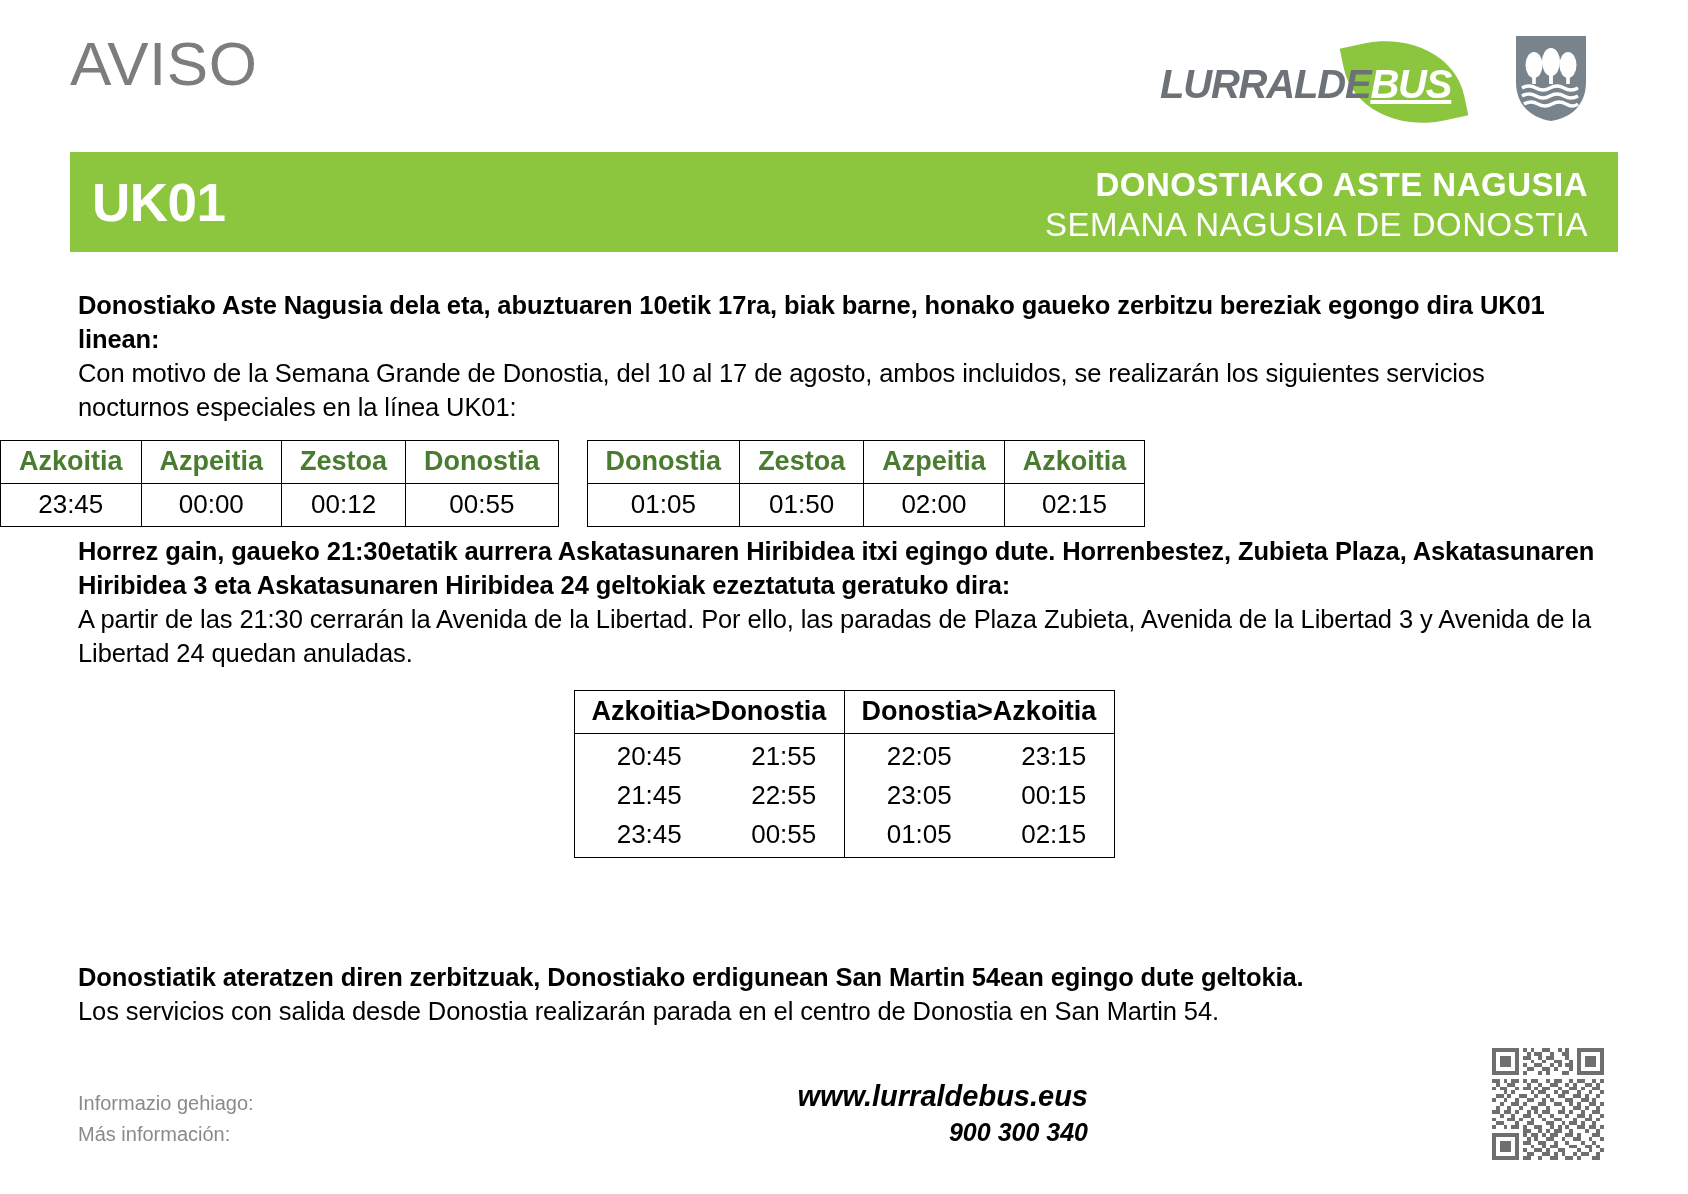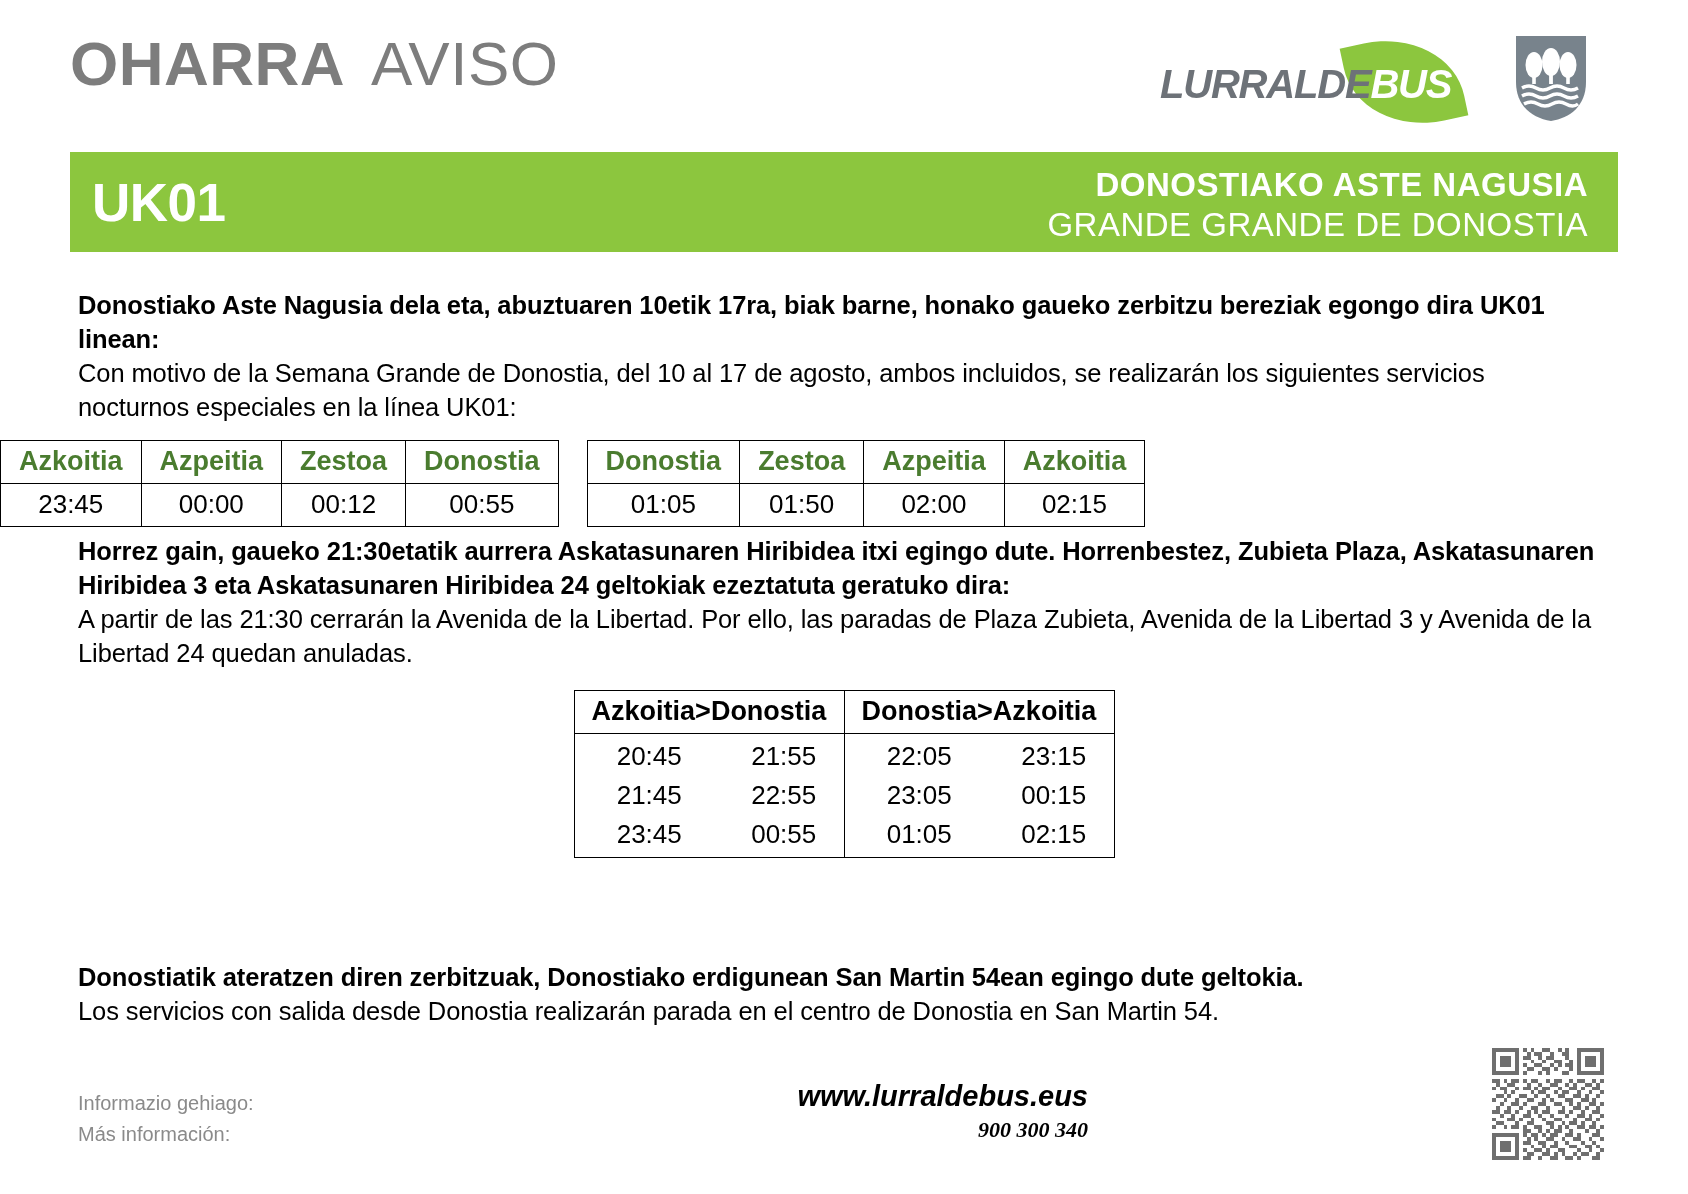--- a/index.html
+++ b/index.html
@@ -30,21 +30,21 @@
     background: #8cc63e;
     border-radius: 0 78% 0 78%;
     transform: rotate(-12deg);
   }
   .logo-text {
     position: absolute; left: 0; top: 26px;
     font-size: 40px; font-weight: 700; font-style: italic;
     letter-spacing: -1.2px; white-space: nowrap;
   }
   .logo-lurralde { color: #6d7278; }
-  .logo-bus { color: #ffffff; position: relative; z-index: 3; }
+  .logo-bus { color: #ffffff; position: relative; z-index: 3; text-decoration: underline; }
 
   
   .shield { position: absolute; left: 1512px; top: 32px; width: 78px; height: 92px; }
 
   
   .banner {
     position: absolute; left: 70px; top: 152px;
     width: 1548px; height: 100px;
     background: #8cc63e; color: #ffffff;
   }
@@ -107,32 +107,31 @@
   .foot-info {
     position: absolute; left: 78px; top: 28px;
     color: #8a8a8a; font-size: 20px; line-height: 1.55;
   }
   .foot-center {
     position: absolute; left: 568px; top: 18px; width: 520px;
     text-align: right; color: #000000;
     font-style: italic; font-weight: 700;
   }
   .foot-web { font-size: 29px; line-height: 1.3; }
-  .foot-tel { font-size: 22px; line-height: 1.3; font-family: Liberation Serif, serif; }
+  .foot-tel { font-size: 25px; line-height: 1.3; }
 
   .qr { position: absolute; left: 1492px; top: 1048px; width: 112px; height: 112px; }
 </style>
 </head>
 <body>
 
 <div class="page">
 
   <div class="header">
     <div class="title-wrap">
-      <span class="title-eu">OHARRA</span>
       <span class="title-es">AVISO</span>
     </div>
 
     <div class="logo">
       <div class="logo-leaf"></div>
       <div class="logo-text">
         <span class="logo-lurralde">LURRALDE</span><span class="logo-bus">BUS</span>
       </div>
     </div>
 
@@ -149,21 +148,21 @@
         <path d="M10 64 q7 -4 14 0 t14 0 t14 0 t14 0" stroke="#fff" stroke-width="3.4" fill="none"></path>
         <path d="M12 72 q7 -4 14 0 t14 0 t14 0 t12 0" stroke="#fff" stroke-width="3.4" fill="none"></path>
       </svg>
     </div>
   </div>
 
   <div class="banner">
     <div class="banner-code">UK01</div>
     <div class="banner-titles">
       <div class="banner-t1">DONOSTIAKO ASTE NAGUSIA</div>
-      <div class="banner-t2">GRANDE GRANDE DE DONOSTIA</div>
+      <div class="banner-t2">SEMANA NAGUSIA DE DONOSTIA</div>
     </div>
   </div>
 
   <div class="body-text" id="para1">
     <div class="p-eu">Donostiako Aste Nagusia dela eta, abuztuaren 10etik 17ra, biak barne, honako gaueko zerbitzu bereziak egongo dira UK01 linean:</div>
     <div class="p-es">Con motivo de la Semana Grande de Donostia, del 10 al 17 de agosto, ambos incluidos, se realizarán los siguientes servicios nocturnos especiales en la línea UK01:</div>
   </div>
 
   <div class="tables-row1">
     <table class="tt">

